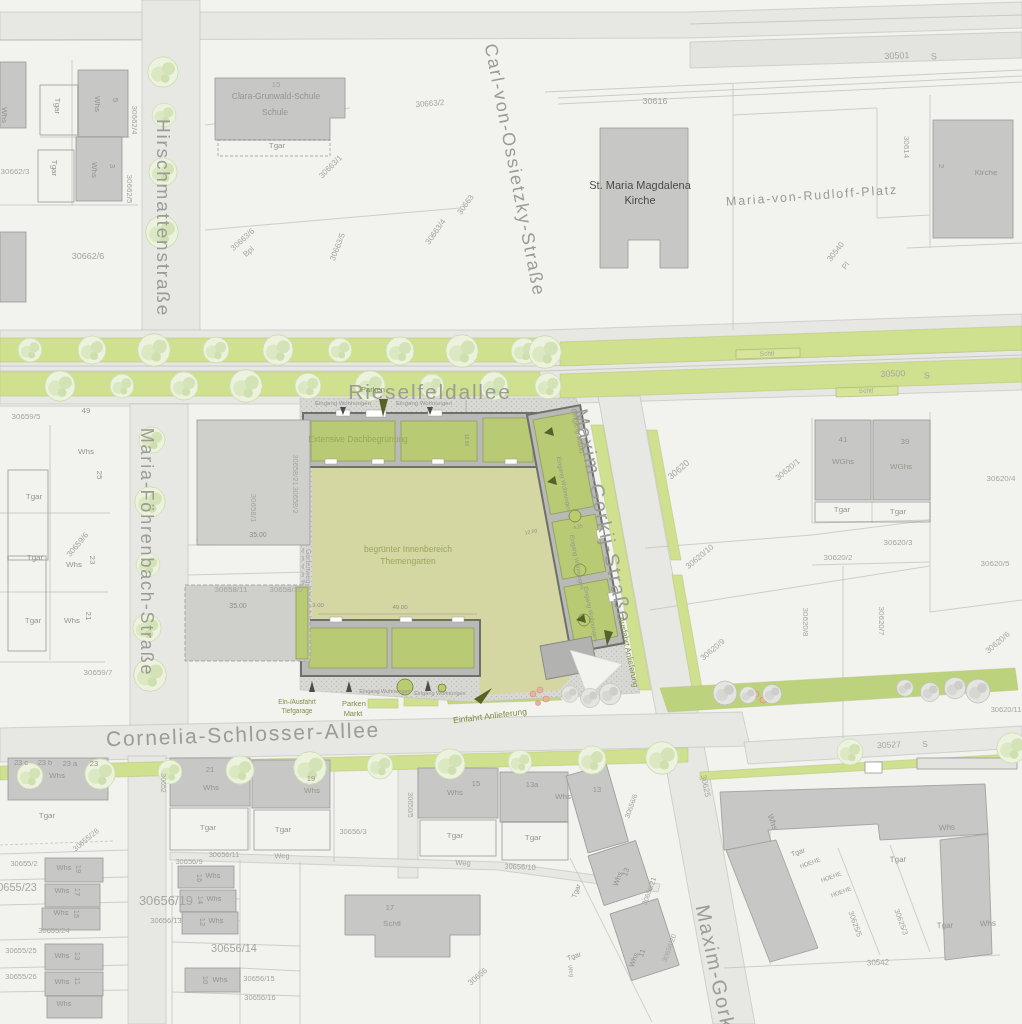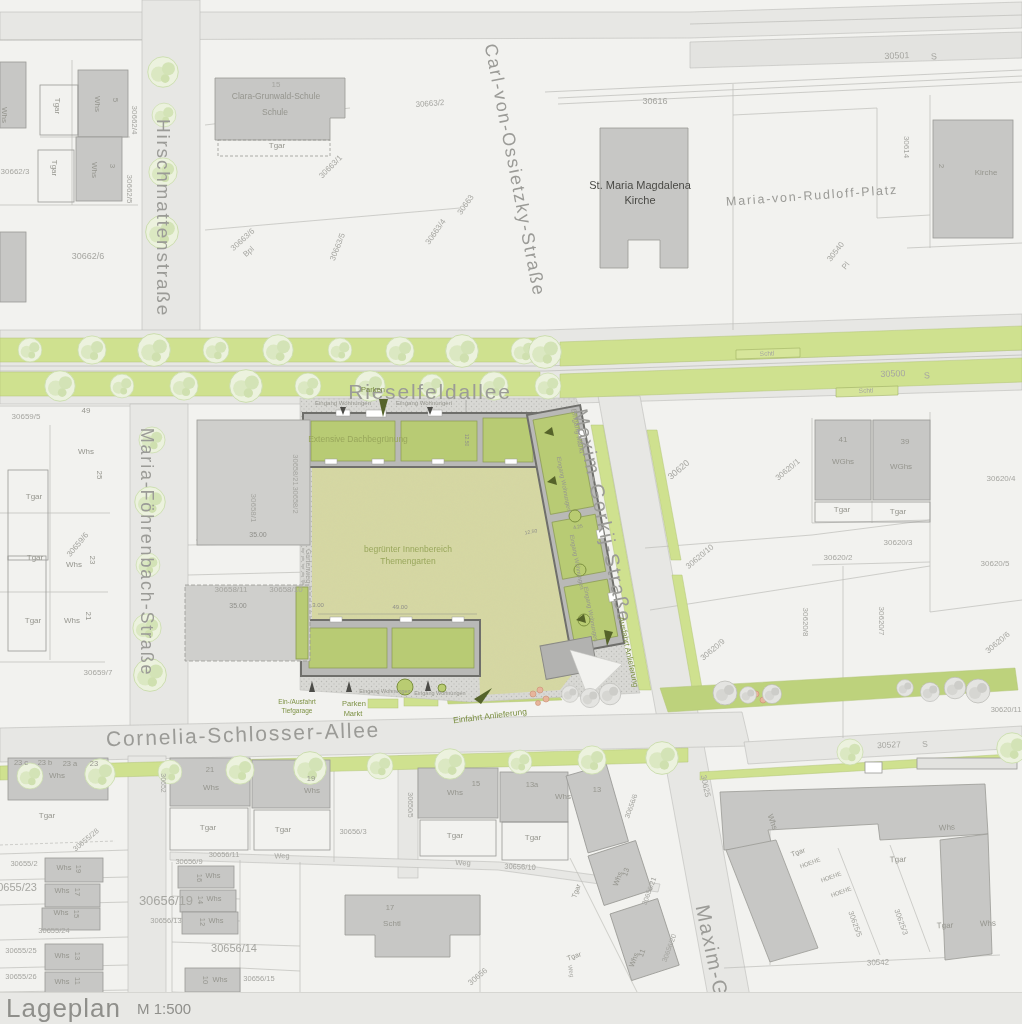--- a/index.html
+++ b/index.html
@@ -530,17 +530,13 @@
       <span class="lbl bl" style="left: 642px; top: 953px; font-size: 7.5px; transform: translate(-50%, -50%) rotate(-70deg);">11</span>
       <span class="lbl pn" style="left: 669px; top: 948px; font-size: 7px; transform: translate(-50%, -50%) rotate(-70deg);">30656/20</span>
       <span class="lbl pn" style="left: 631px; top: 806px; font-size: 7px; transform: translate(-50%, -50%) rotate(-70deg);">30656/6</span>
       <span class="lbl bl" style="left: 574px; top: 956px; font-size: 7px; transform: translate(-50%, -50%) rotate(-20deg);">Tgar</span>
       <span class="lbl pn" style="left: 571px; top: 971px; font-size: 6px; transform: translate(-50%, -50%) rotate(78deg);">Weg</span>
       <span class="lbl bl" style="left: 390px; top: 908px; font-size: 7.5px; transform: translate(-50%, -50%) rotate(0deg);">17</span>
       <span class="lbl bl" style="left: 392px; top: 924px; font-size: 8px; transform: translate(-50%, -50%) rotate(0deg);">Schtl</span>
       <span class="lbl pn" style="left: 478px; top: 977px; font-size: 8px; transform: translate(-50%, -50%) rotate(-40deg);">30656</span>
     </div>
 
-<div id="titlebar">
-  <span class="t1">Lageplan</span>
-  <span class="t2">M 1:500</span>
 </div>
-</div>
 
 </body></html>

